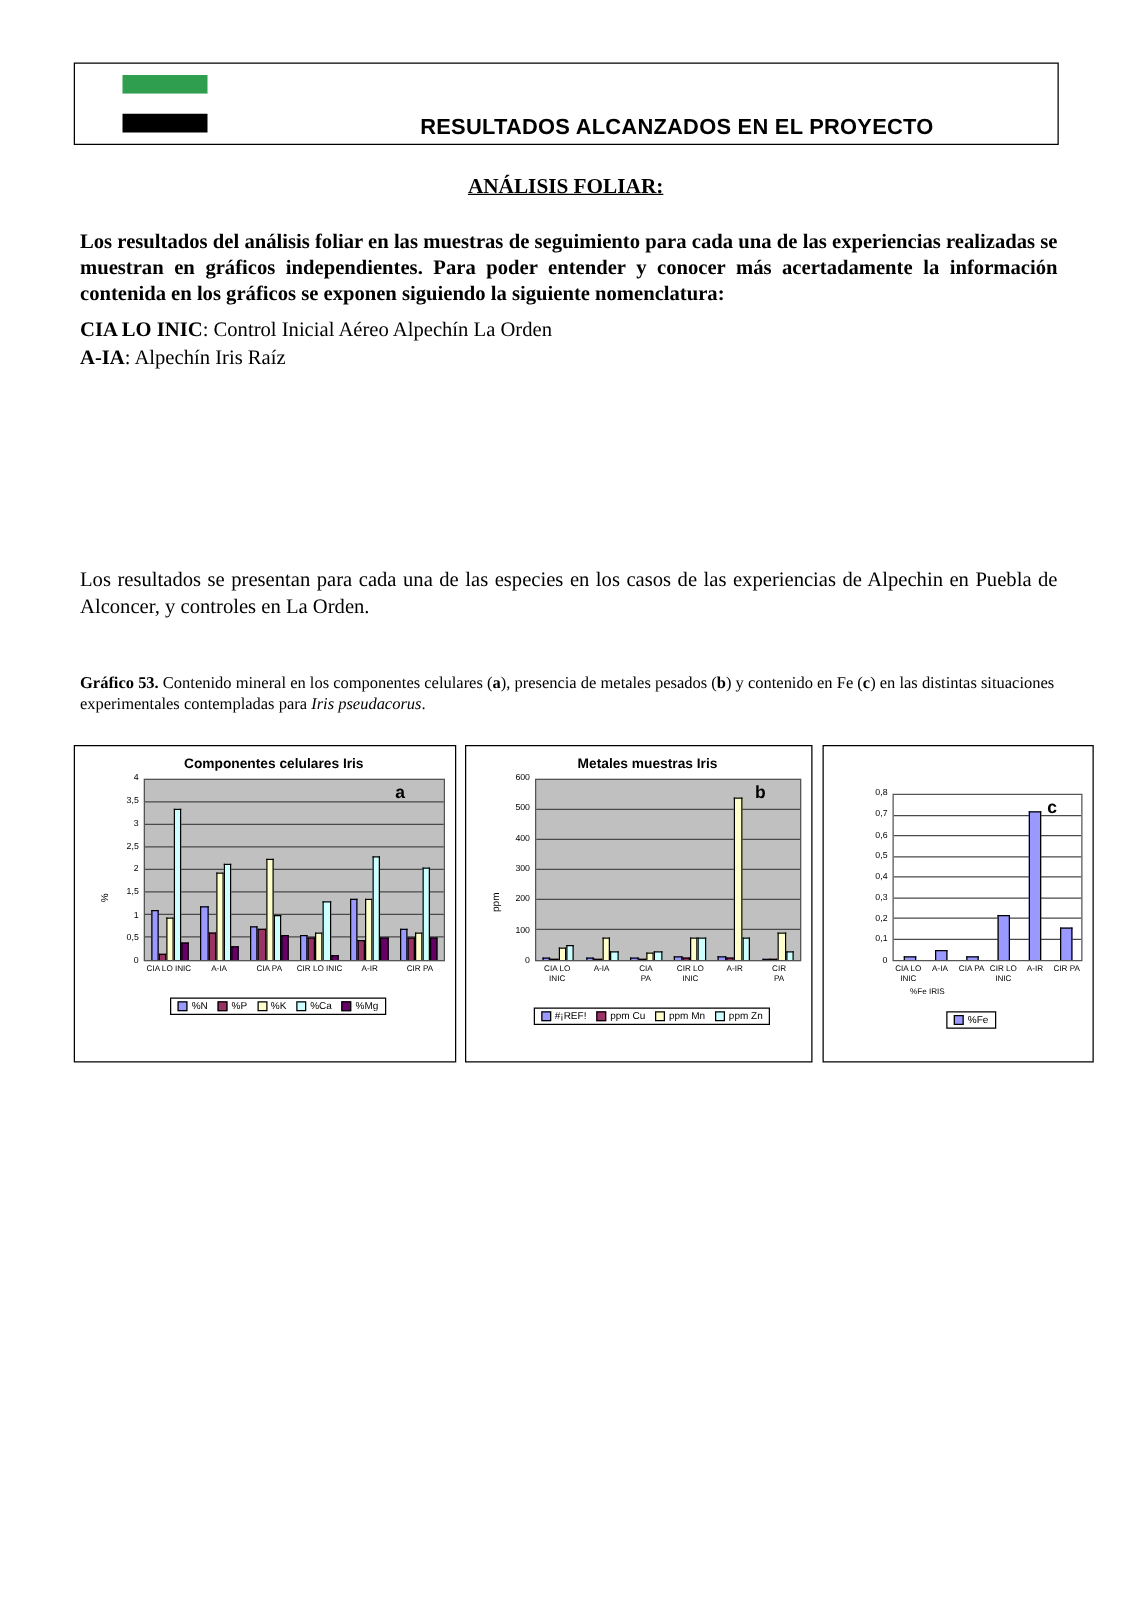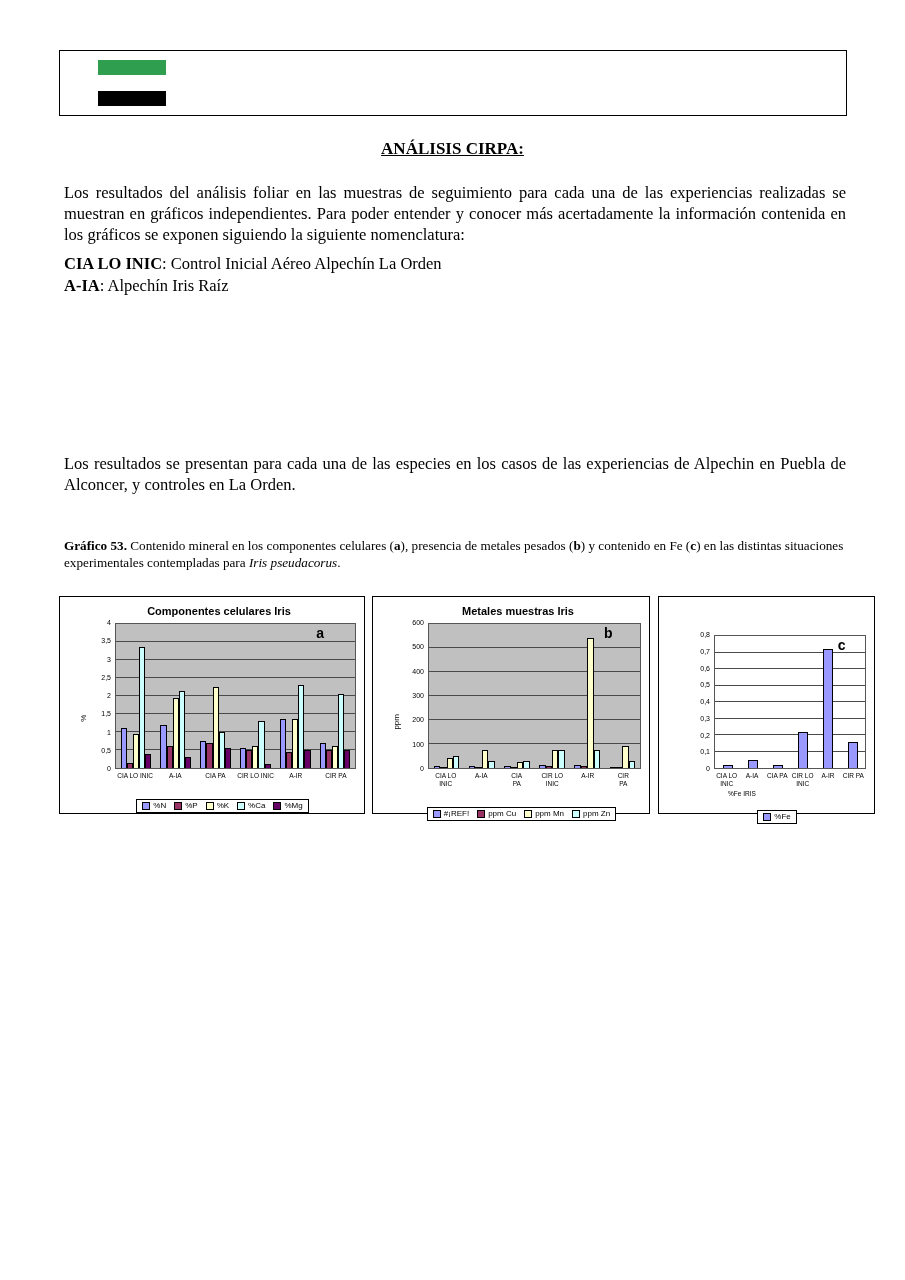--- a/index.html
+++ b/index.html
@@ -10,33 +10,33 @@
   .header-box{position:absolute;left:59px;top:50px;width:786px;height:64px;border:1px solid #000;}
   .logo{position:absolute;left:38px;top:9px;width:68px;height:46px;display:flex;flex-direction:column;}
   .logo .stripe{flex:1;}
   .header-title{position:absolute;left:185px;right:8px;bottom:3px;text-align:center;
         font-family:"Liberation Sans",sans-serif;font-weight:bold;font-size:17.5px;letter-spacing:.2px;}
 
   
   .section-heading{position:absolute;left:0;top:139px;width:100%;text-align:center;
         font-weight:bold;font-size:17px;text-decoration:underline;}
   .body-text{position:absolute;left:64px;width:782px;margin:0;font-size:16.5px;line-height:21px;text-align:justify;}
-  .para-intro{top:182px;}
+  .para-intro{top:182px;font-weight:bold;}
   .para-results{top:453px;}
   .definitions{position:absolute;left:64px;width:782px;font-size:16.5px;line-height:21.5px;}
   .defs-1{top:253px;}
   .defs-2{top:349px;}
   .def-line b{font-weight:bold;}
 
   .caption{position:absolute;left:64px;top:537px;width:782px;margin:0;font-size:13.2px;line-height:17px;text-align:left;}
   .caption i{text-align:center;}
 
   
   .charts-row{position:absolute;left:59px;top:596px;display:flex;align-items:stretch;}
-  .chart-box{border:1px solid #000;background:#fff;height:218px;box-sizing:border-box;
+  .chart-box{border:1px solid #000;background:#fff;height:254px;box-sizing:border-box;
         font-family:"Liberation Sans",sans-serif;position:relative;padding-left:14px;}
   .chart-a{width:306px;margin-right:7px;}
   .chart-b{width:278px;margin-right:8px;}
   .chart-c{width:217px;}
   .chart-title{text-align:center;font-weight:bold;font-size:11px;padding-top:8px;height:16px;}
   .chart-c .chart-title{height:22px;}
   .chart-flex{display:flex;padding:2px 8px 0 4px;}
   .ylabel{writing-mode:vertical-rl;transform:rotate(180deg);text-orientation:mixed;
         font-size:8px;width:11px;display:flex;align-items:center;justify-content:center;}
   .chart-main{flex:1;min-width:0;}
@@ -65,23 +65,24 @@
 <body>
 
 <div class="page">
 
   <div class="header-box">
     <div class="logo">
       <div class="stripe" id="stripe0" style="background: rgb(47, 158, 79);"></div>
       <div class="stripe" id="stripe1" style="background: rgb(255, 255, 255);"></div>
       <div class="stripe" id="stripe2" style="background: rgb(0, 0, 0);"></div>
     </div>
+    <div class="header-title">RESULTADOS ALCANZADOS EN EL PROYECTO</div>
   </div>
 
-  <div class="section-heading">ANÁLISIS CIRPA:</div>
+  <div class="section-heading">ANÁLISIS FOLIAR:</div>
 
   <p class="body-text para-intro">Los resultados  del análisis foliar en las muestras de seguimiento para cada una de las experiencias realizadas se muestran en gráficos independientes. Para poder entender y conocer más acertadamente la información contenida en los gráficos se exponen siguiendo la siguiente nomenclatura:</p>
 
   <div class="definitions defs-1" id="defs1">
       <div class="def-line"><b>CIA LO INIC</b><span>: Control Inicial Aéreo Alpechín La Orden</span></div>
       <div class="def-line"><b>A-IA</b><span>: Alpechín Iris Raíz</span></div>
     </div>
 
   <p class="body-text para-results">Los resultados se presentan para cada una de las especies en los casos de las experiencias de Alpechin en Puebla de Alconcer, y controles en La Orden.</p>
 

